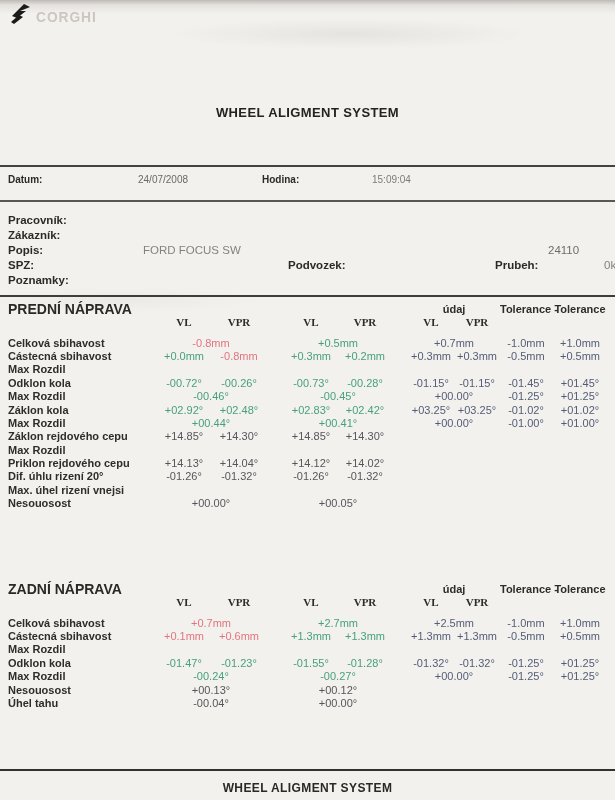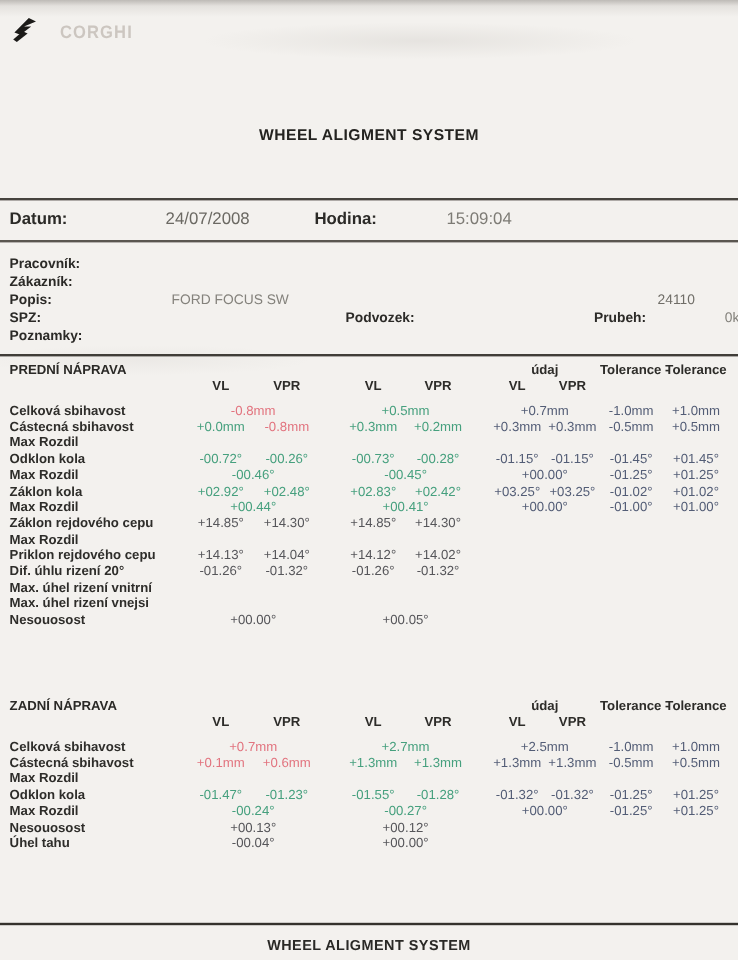--- a/index.html
+++ b/index.html
@@ -11,29 +11,29 @@
       radial-gradient(ellipse 260px 22px at 350px 34px, rgba(150,144,136,.14), rgba(150,144,136,0) 70%),
       radial-gradient(ellipse 200px 18px at 120px 300px, rgba(150,144,136,.08), rgba(150,144,136,0) 70%),
       #f3f1ee;
   }
   .rule{position:absolute;left:0;width:615px;}
   .rule.r1{top:165px;height:2px;background:#46433e;}
   .rule.r2{top:200px;height:2px;background:#5a5650;}
   .rule.r3{top:295px;height:2px;background:#403d38;}
   .rule.r4{top:769px;height:2px;background:#35322d;}
 
-  .logo{position:absolute;left:9px;top:14px;display:flex;align-items:center;gap:17px;justify-content:flex-end;}
+  .logo{position:absolute;left:9px;top:3px;display:flex;align-items:center;gap:3px;justify-content:flex-end;}
   .logo-text{font-weight:bold;font-size:15px;letter-spacing:1px;color:#ccc6c0;transform:scaleX(.92);transform-origin:left;}
 
   .title{position:absolute;left:0;top:105px;width:615px;text-align:center;
          font-size:13px;font-weight:bold;letter-spacing:.4px;color:#242320;}
   .footer-title{position:absolute;left:0;top:781px;width:615px;text-align:center;
          font-size:12px;font-weight:bold;letter-spacing:.4px;color:#2a2926;}
 
-  .info-row{position:absolute;left:0;top:174px;width:529px;height:16px;font-size:14px;text-decoration:underline;}
+  .info-row{position:absolute;left:0;top:174px;width:529px;height:16px;font-size:10px;text-decoration:underline;}
   .info-row span{position:absolute;white-space:nowrap;}
   .lab{font-weight:bold;color:#2b2a27;}
   .val{color:#6b6963;text-align:right;}
   .pos-datum-l{left:8px;} .pos-datum-v{left:138px;}
   .pos-hodina-l{left:262px;} .pos-hodina-v{left:372px;color:#7d7b75;}
 
   .customer{position:absolute;left:0;top:214px;width:615px;font-size:11.5px;}
   .customer .row{position:relative;height:15px;}
   .customer span{position:absolute;white-space:nowrap;}
   .c-lab{left:8px;font-weight:bold;color:#2b2a27;}
@@ -49,23 +49,23 @@
   col.c-sp{width:8px;} col.c-lbl{width:148px;}
   col.c-pvl{width:56px;} col.c-pvpr{width:54px;}
   col.c-g1{width:18px;}
   col.c-kvl{width:54px;} col.c-kvpr{width:54px;}
   col.c-g2{width:16px;}
   col.c-bvl{width:46px;} col.c-bvpr{width:46px;}
   col.c-t1{width:52px;} col.c-t2{width:56px;} col.c-spr{width:7px;}
   th,td{padding:0;height:13.4px;line-height:13px;text-align:center;white-space:nowrap;overflow:visible;font-weight:normal;}
   thead tr.h1 th, thead tr.h2 th{height:14px;}
   th.grp{font-weight:bold;color:#2d2c29;}
-  th.sec{text-align:left;font-weight:bold;font-size:11px;color:#2a2926;}
+  th.sec{text-align:left;font-weight:bold;font-size:14px;color:#2a2926;}
   th.sub{font-weight:bold;color:#2d2c29;}
-  th.vlh{font-weight:bold;color:#2d2c29;}
+  th.vlh{font-weight:bold;color:#2d2c29;font-family:Liberation Serif, serif;}
   td.lbl{text-align:left;font-weight:bold;color:#2e2d2a;margin-top:37px;}
   tr.spacer td{height:7px;}
   .green{color:#46a07e;} .red{color:#e2747f;} .navy{color:#535d76;} .dark{color:#56565a;}
 </style>
 </head>
 <body>
 
 <div class="page">
 
   <div class="logo">
@@ -304,32 +304,20 @@
           <td class="dark">-01.26°</td>
           <td class="dark">-01.32°</td>
           <td></td>
           <td colspan="2"></td>
           <td class="navy"></td>
           <td class="navy"></td>
           <td></td>
         </tr>
         <tr>
           <td></td>
-          <td class="lbl">Max. úhel rizení vnitrní</td>
-          <td colspan="2"></td>
-          <td></td>
-          <td colspan="2"></td>
-          <td></td>
-          <td colspan="2"></td>
-          <td class="navy"></td>
-          <td class="navy"></td>
-          <td></td>
-        </tr>
-        <tr>
-          <td></td>
           <td class="lbl">Max. úhel rizení vnejsi</td>
           <td colspan="2"></td>
           <td></td>
           <td colspan="2"></td>
           <td></td>
           <td colspan="2"></td>
           <td class="navy"></td>
           <td class="navy"></td>
           <td></td>
         </tr>

